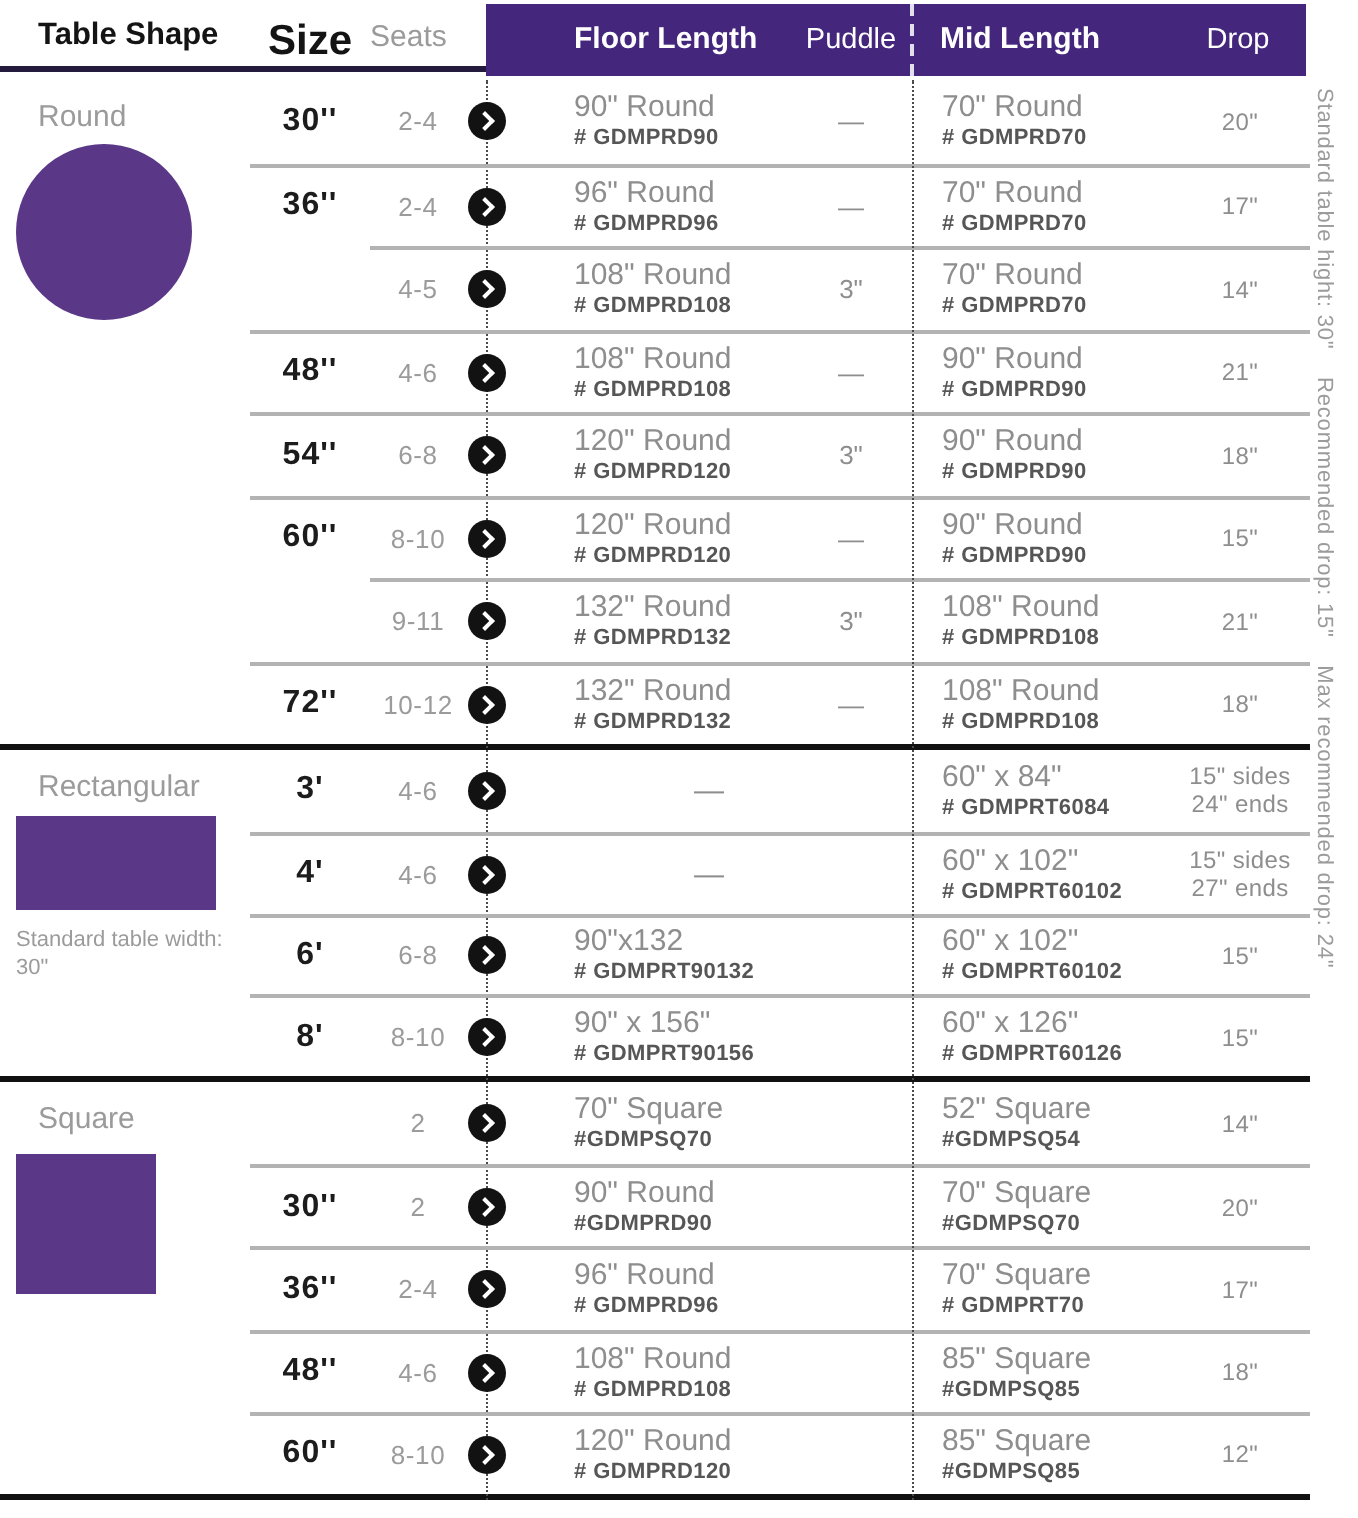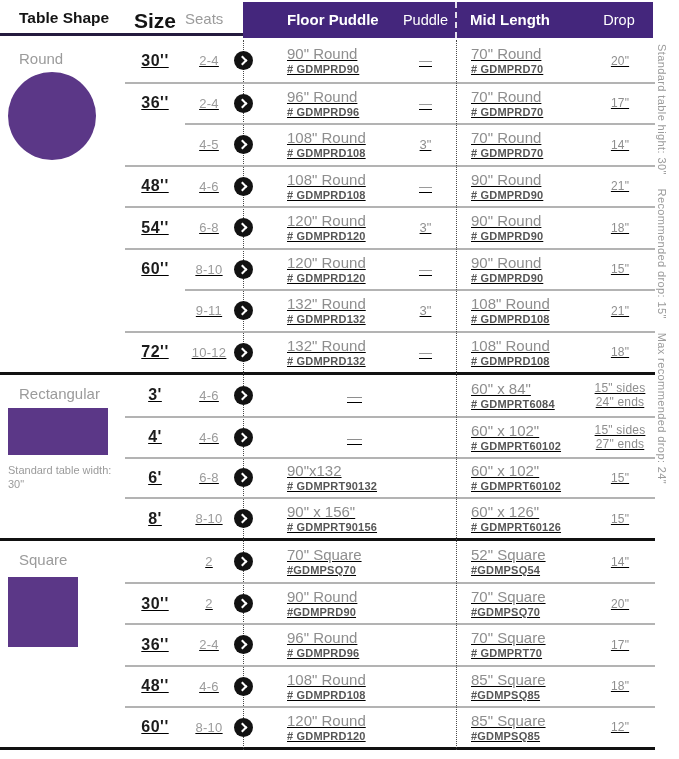--- a/index.html
+++ b/index.html
@@ -21,21 +21,21 @@
 
   
   .side-note{position:absolute;left:656px;top:44px;writing-mode:vertical-rl;
              font-size:11px;color:#9b9b9b;white-space:pre;letter-spacing:.4px;}
 
   
   .dotline{position:absolute;top:40px;height:710px;width:0;border-left:1px dotted #4a4a4a;pointer-events:none;z-index:1;}
   .dot1{left:243px;} .dot2{left:456px;}
 
   
-  .sections{position:absolute;top:40px;left:0;width:655px;text-decoration:underline;}
+  .sections{position:absolute;top:40px;left:0;width:655px;}
   .section{position:relative;display:grid;grid-template-columns:125px 60px 48px 20px 142px 61px 129px 70px;width:655px;}
   .sec0{grid-auto-rows:41.5px;} .sec1{grid-auto-rows:40.75px;} .sec2{grid-auto-rows:41.2px;}
   .section-divider{width:655px;height:3px;background:#111;}
 
   .cell{display:flex;align-items:center;justify-content:center;}
   .bt{border-top:2px solid #b3b3b3;}
 
   .size{font-size:16px;font-weight:bold;color:#1c1c1c;letter-spacing:.5px;}
   .seats{font-size:13px;color:#9b9b9b;letter-spacing:.3px;}
   .arrowcell{position:relative;z-index:2;}
@@ -62,21 +62,21 @@
 <body>
 
 <div class="page">
 
   <div class="header">
     <div class="h-shape">Table Shape</div>
     <div class="h-size">Size</div>
     <div class="h-seats">Seats</div>
     <div class="h-underline"></div>
     <div class="h-band">
-      <div class="h-floor">Floor Puddle</div>
+      <div class="h-floor">Floor Length</div>
       <div class="h-puddle">Puddle</div>
       <div class="h-dash"></div>
       <div class="h-mid">Mid Length</div>
       <div class="h-drop">Drop</div>
     </div>
   </div>
 
   <div class="dotline dot1"></div>
   <div class="dotline dot2"></div>
 

